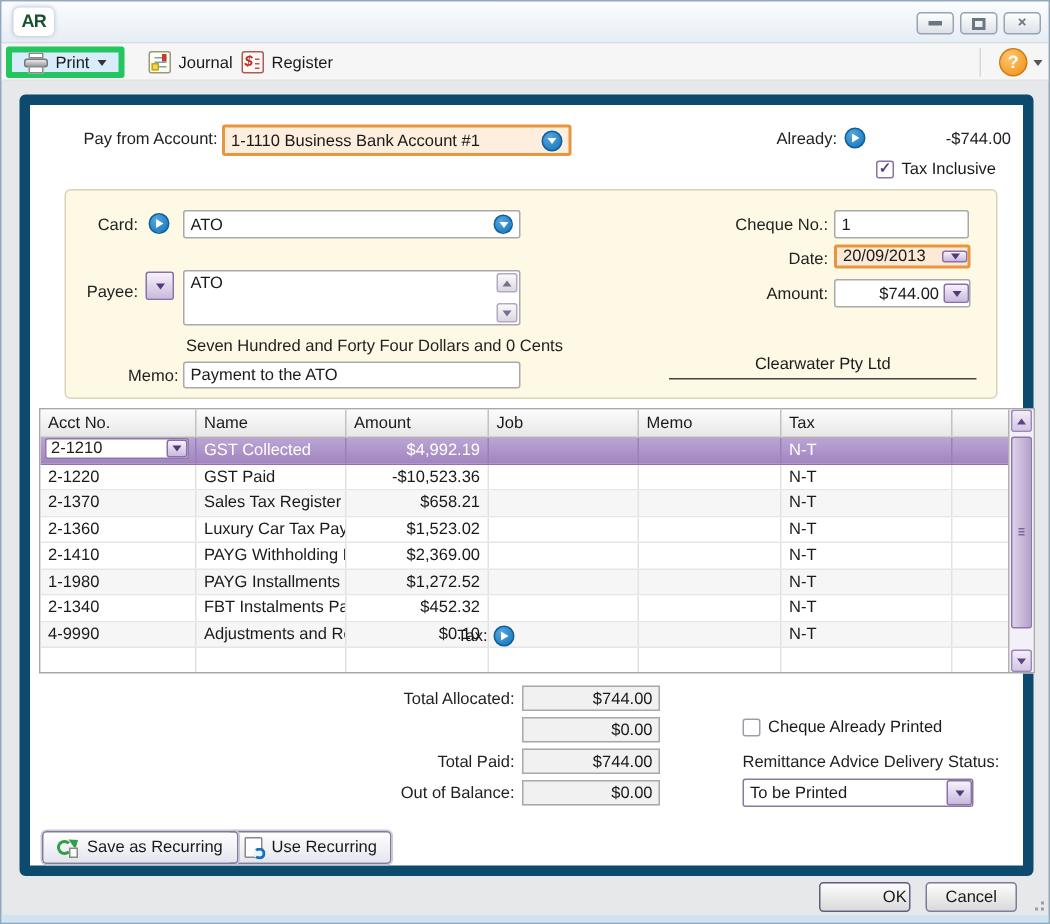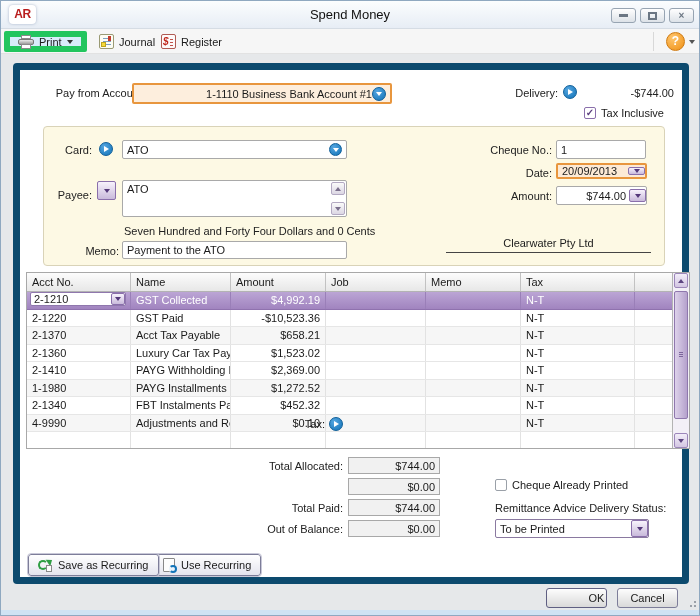--- a/index.html
+++ b/index.html
@@ -1,31 +1,31 @@
 <!DOCTYPE html>
 <html><head>
 <meta charset="utf-8">
 <style>
   * { box-sizing: border-box; margin: 0; padding: 0; }
   body { font-family: "Liberation Sans", sans-serif; font-size: 11px; color: #1a1a1a; background:#fff; }
   #window { position: relative; width: 700px; height: 616px; background: #e6e8ea; border: 1px solid #8fa8c0; overflow: hidden; }
 
   
   .titlebar { position:absolute; left:0; top:0; right:0; height:28px; background:linear-gradient(#fbfdfe,#e7edf5); border-bottom:1px solid #d5dce4; }
-  .logo { position:absolute; left:8px; top:4px; width:27px; height:19px; background:#fff; border-radius:4px; box-shadow:0 0 3px rgba(120,140,170,.6); text-align:center; line-height:19px; font-weight:bold; font-size:12px; color:#b91c1c; letter-spacing:-0.5px; }
+  .logo { position:absolute; left:8px; top:4px; width:27px; height:19px; background:#fff; border-radius:4px; box-shadow:0 0 3px rgba(120,140,170,.6); text-align:center; line-height:19px; font-weight:bold; font-size:12px; color:#14532d; letter-spacing:-0.5px; }
   .title { position:absolute; left:0; right:0; top:6px; text-align:center; font-size:13px; color:#111; }
   .winbtns { position:absolute; right:5px; top:7px; display:flex; gap:4px; }
   .winbtn { width:25px; height:15px; border:1px solid #97a4b2; border-radius:3px; background:linear-gradient(#fefefe,#dde2e8); display:flex; align-items:center; justify-content:center; color:#6b7683; font-size:10px; font-weight:bold; line-height:1; }
   .glyph-min { width:9px; height:3px; background:#6b7683; }
   .glyph-max { width:9px; height:8px; border:2px solid #6b7683; }
 
   
   .toolbar { position:absolute; left:0; top:28px; right:0; height:25px; background:#f6f6f6; border-bottom:1px solid #e2e2e2; }
   .tbtn { position:absolute; top:2px; height:21px; display:flex; align-items:center; gap:5px; padding:0 8px; border-radius:2px; }
-  .tbtn.sel { background:#d9ecfb; border:6px solid #22c55e; }
+  .tbtn.sel { background:#d9ecfb; border:4px solid #22c55e; }
   .tsep { position:absolute; left:652px; top:3px; width:1px; height:19px; background:#d8d8d8; }
   .helpbtn { position:absolute; right:14px; top:3px; width:19px; height:19px; border-radius:50%; background:radial-gradient(circle at 35% 30%, #ffc66e, #ef8f12); border:1px solid #cf7a10; color:#fff; font-weight:bold; font-size:12px; text-align:center; line-height:17px; }
   .help-caret { position:absolute; right:4px; top:11px; color:#555; }
   .tri-d { width:0; height:0; border-left:3.5px solid transparent; border-right:3.5px solid transparent; border-top:4px solid currentColor; }
   .tri-u { width:0; height:0; border-left:3.5px solid transparent; border-right:3.5px solid transparent; border-bottom:4px solid currentColor; }
   
   .ic-print { position:relative; width:16px; height:14px; }
   .ic-print .pp { position:absolute; left:3px; top:0; width:10px; height:4px; background:#fff; border:1px solid #8a8a8a; }
   .ic-print .pb { position:absolute; left:0; top:4px; width:16px; height:6px; background:linear-gradient(#e9e9e9,#9c9c9c); border:1px solid #777; border-radius:2px; }
   .ic-print .pt { position:absolute; left:3px; top:9px; width:10px; height:5px; background:#fdfdfd; border:1px solid #8a8a8a; }
@@ -111,21 +111,20 @@
   .grip i { position:absolute; width:2px; height:2px; background:#9aa0a8; }
   .bottomstrip { position:absolute; left:0; right:0; bottom:0; height:5px; background:#cfe3f3; }
 </style>
 </head>
 <body>
 
 <div id="window">
 
   <div class="titlebar">
     <div class="logo">AR</div>
-    <div class="title">Spend Money</div>
     <div class="winbtns">
       <div class="winbtn">
           <span class="glyph-min"></span>
         </div>
       <div class="winbtn">
           <span class="glyph-max"></span>
         </div>
       <div class="winbtn">
           <span>×</span>
         </div>
@@ -162,27 +161,27 @@
       <span>Register</span>
     </div>
     <div class="tsep"></div>
     <div class="helpbtn"><span>?</span></div>
     <div class="help-caret tri-d"></div>
   </div>
 
   <div class="main">
 
     <div class="lbl r-lbl" style="left:10px; top:17px; width:115px;">Pay from Account:</div>
-    <div class="field orange" style="left:112px; top:13px; width:260px; height:21px;text-align:right;">
+    <div class="field orange" style="left:128px; top:13px; width:233px; height:21px;">
       <span class="txt">1-1110 Business Bank Account #1</span>
       <span class="bcirc">
           <span class="tri-d"></span>
         </span>
     </div>
-    <div class="lbl r-lbl" style="left:430px; top:17px; width:108px;">Delivery:</div>
+    <div class="lbl r-lbl" style="left:430px; top:17px; width:108px;">Already:</div>
     <div class="bcirc" style="position:absolute; left:543px; top:15px;">
         <span class="arr-r"></span>
       </div>
     <div class="lbl" style="right:8px; top:17px; width:100px; text-align:right;">-$744.00</div>
     <div style="position:absolute; right:18px; top:37px; display:flex; align-items:center; gap:5px;">
       <span class="chk">✓</span>
       <span>Tax Inclusive</span>
     </div>
 
     <div class="cheque">
@@ -278,21 +277,21 @@
           <div class="c2">GST Paid</div>
           <div class="c3">-$10,523.36</div>
           <div class="c4"></div>
           <div class="c5"></div>
           <div class="c6">N-T</div>
           <div class="c7"></div>
         </div>
 
         <div class="grow alt">
           <div class="c1">2-1370</div>
-          <div class="c2">Acct Tax Payable</div>
+          <div class="c2">Sales Tax Register</div>
           <div class="c3">$658.21</div>
           <div class="c4"></div>
           <div class="c5"></div>
           <div class="c6">N-T</div>
           <div class="c7"></div>
         </div>
 
         <div class="grow">
           <div class="c1">2-1360</div>
           <div class="c2">Luxury Car Tax Payable</div>

